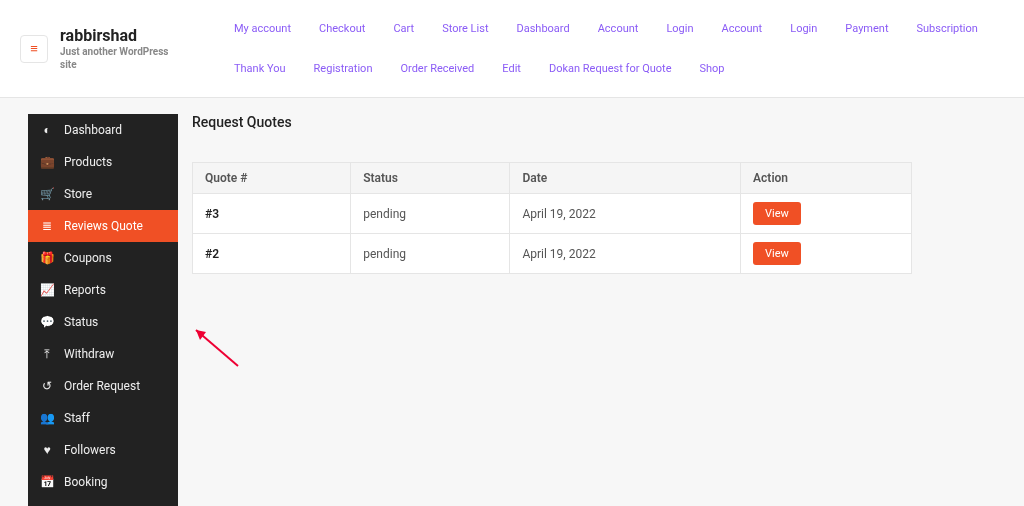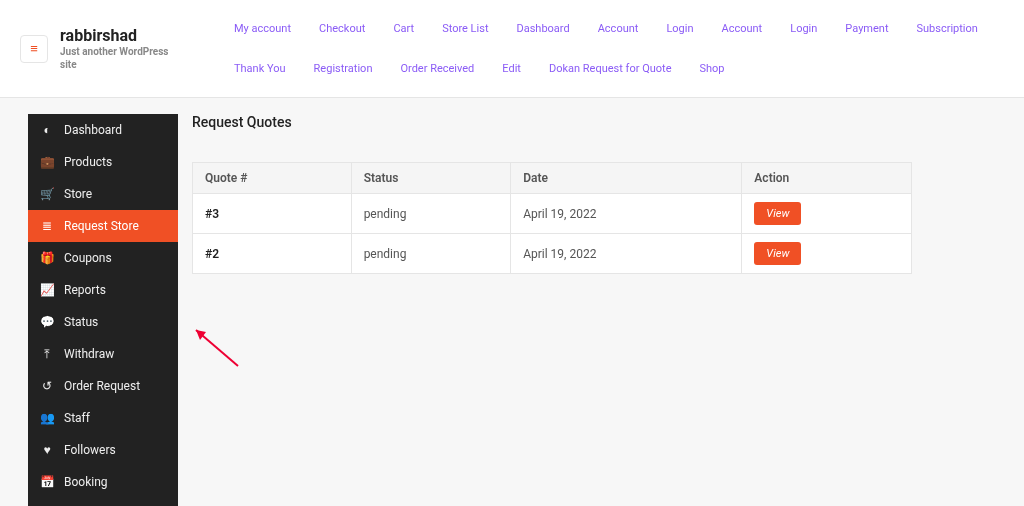--- a/index.html
+++ b/index.html
@@ -17,21 +17,21 @@
     .sidebar-item.active { background:#f05025; color:#fff; }
     .sidebar-item.active::after { content:""; position:absolute; right:-8px; top:50%; transform:translateY(-50%); border:8px solid transparent; border-left-color:#f05025; }
     .sidebar-item .icon { width:14px; text-align:center; font-size:12px; flex-shrink:0; }
     .content { flex:1; }
     .page-title { font-size:14px; font-weight:500; color:#222; margin-bottom:6px; }
     table.quotes { width:720px; border-collapse:collapse; background:#fff; font-size:12px;margin-top:32px; }
     table.quotes th, table.quotes td { text-align:left; padding:8px 12px; border:1px solid #e5e5e5; }
     table.quotes th { background:#f5f5f5; color:#555; font-weight:600; }
     table.quotes td { color:#555; }
     table.quotes td.qnum { color:#222; font-weight:600; }
-    .view-btn { background:#f05025; color:#fff; border:none; padding:5px 12px; font-size:11px; border-radius:3px; cursor:pointer;font-style:italic; }
+    .view-btn { background:#f05025; color:#fff; border:none; padding:5px 12px; font-size:11px; border-radius:3px; cursor:pointer; }
     .arrow-annot { position:absolute; left:188px; top:326px; pointer-events:none; }
   </style>
 </head>
 <body>
 
 <div class="header">
   <div class="brand-wrap">
     <div class="menu-toggle">
       <span>≡</span>
     </div>
@@ -70,21 +70,21 @@
       <div class="sidebar-item">
         <span class="icon">💼</span>
         <span>Products</span>
       </div>
       <div class="sidebar-item">
         <span class="icon">🛒</span>
         <span>Store</span>
       </div>
       <div class="sidebar-item active">
         <span class="icon">≣</span>
-        <span>Request Store</span>
+        <span>Reviews Quote</span>
       </div>
       <div class="sidebar-item">
         <span class="icon">🎁</span>
         <span>Coupons</span>
       </div>
       <div class="sidebar-item">
         <span class="icon">📈</span>
         <span>Reports</span>
       </div>
       <div class="sidebar-item">

